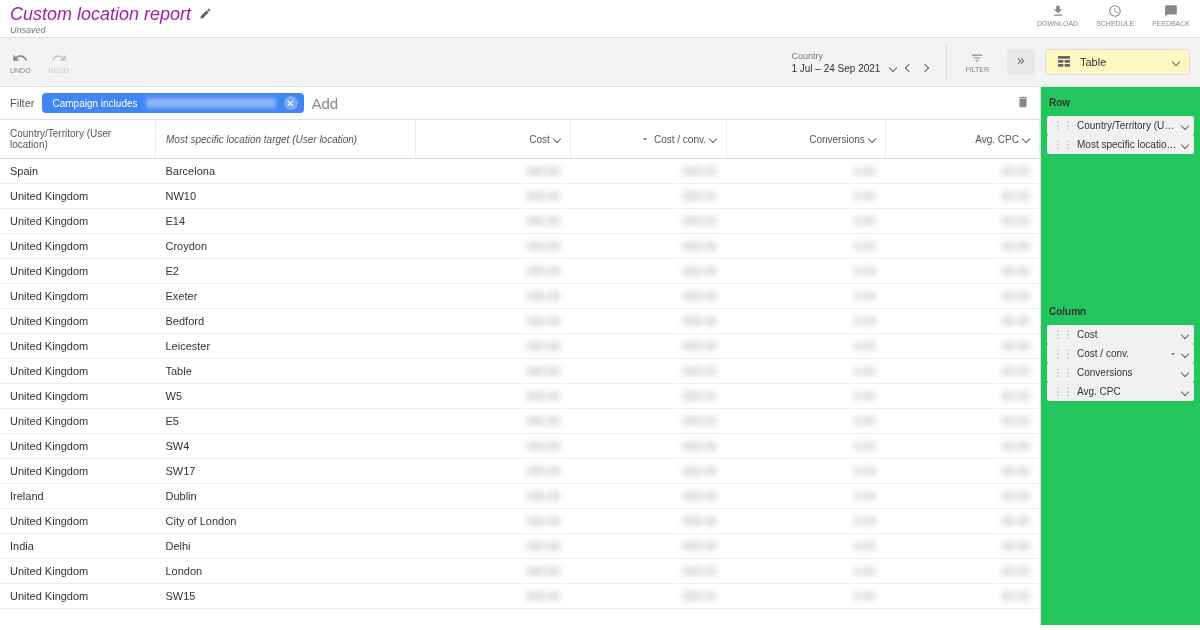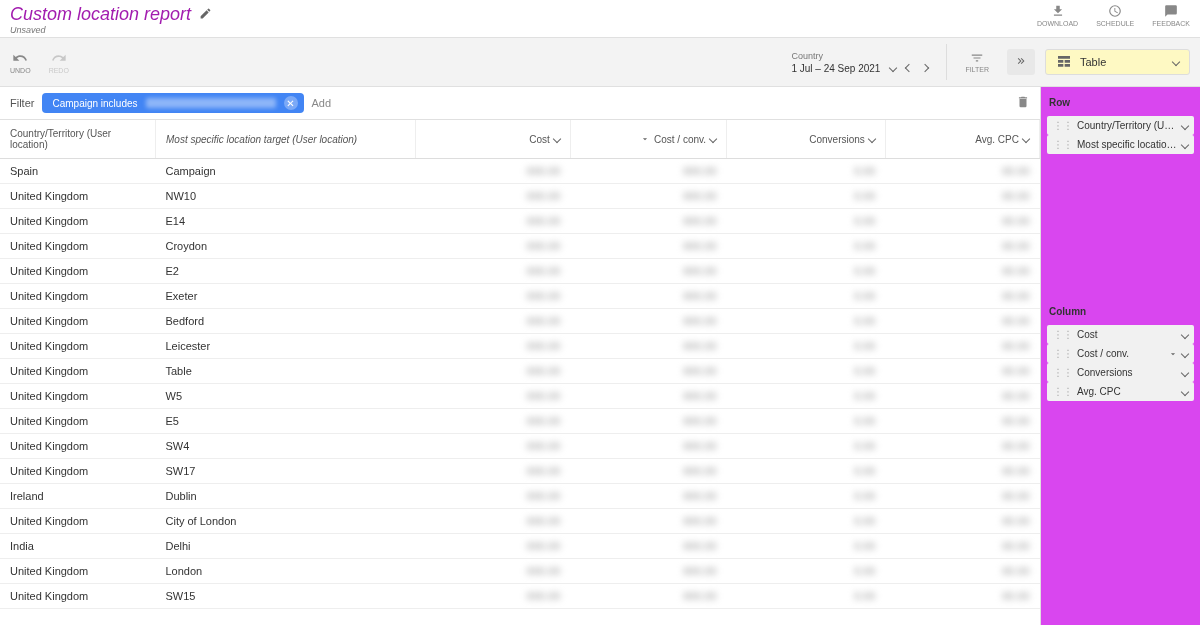--- a/index.html
+++ b/index.html
@@ -37,38 +37,38 @@
 .chart-select svg { width: 16px; height: 16px; fill: #666; }
 .chart-label { flex: 1; font-size: 11px; }
 
 .main { display: flex; height: calc(630px - 92px); }
 .content { flex: 1; display: flex; flex-direction: column; overflow: hidden; }
 .filter-bar { display: flex; align-items: center; gap: 8px; padding: 6px 10px; border-bottom: 1px solid #e0e0e0; }
 .filter-label { font-size: 11px; color: #555; }
 .filter-chip { display: flex; align-items: center; gap: 8px; background: #4285f4; color: #fff; border-radius: 4px; padding: 3px 6px 3px 10px; font-size: 10px; cursor: pointer; }
 .chip-blur { filter: blur(2px); background: rgba(255,255,255,0.4); width: 130px; height: 10px; border-radius: 2px; }
 .chip-close { width: 14px; height: 14px; border-radius: 50%; background: rgba(255,255,255,0.3); display: flex; align-items: center; justify-content: center; font-size: 10px; }
-.add-link { color: #888; font-size: 11px; cursor: pointer; }
+.add-link { color: #888; font-size: 15px; cursor: pointer; }
 .trash { margin-left: auto; cursor: pointer; }
 .trash svg { width: 14px; height: 14px; fill: #888; }
 
 .table-wrap { flex: 1; overflow-y: auto; position: relative; }
 .table-wrap::-webkit-scrollbar { width: 8px; }
 .table-wrap::-webkit-scrollbar-thumb { background: #ccc; border-radius: 4px; }
 table { width: 100%; border-collapse: collapse; }
 th { text-align: left; font-weight: normal; font-size: 10px; color: #555; padding: 8px 10px; border-bottom: 1px solid #ddd; border-right: 1px solid #eee; background: #fff; position: sticky; top: 0; }
 th.num { text-align: right; }
 th .th-inner { display: flex; align-items: center; justify-content: flex-end; gap: 4px; }
 th.left .th-inner { justify-content: flex-start; }
 td { padding: 6px 10px; font-size: 11px; border-bottom: 1px solid #eee; }
 td.num { text-align: right; }
 .blur-cell { filter: blur(3px); color: #999; user-select: none; }
 .sort-ind { width: 10px; height: 10px; fill: #666; }
 
-.sidebar { width: 160px; border-left: 1px solid #e0e0e0; padding: 6px; background: #d946ef; display: flex; flex-direction: column; gap: 4px; }
+.sidebar { width: 160px; border-left: 1px solid #e0e0e0; padding: 6px; background: #22c55e; display: flex; flex-direction: column; gap: 4px; }
 .side-section-label { font-size: 10px; font-weight: bold; color: #333; padding: 4px 2px; }
 .side-item { display: flex; align-items: center; gap: 4px; background: #f1f1f1; border-radius: 2px; padding: 4px 6px; font-size: 10px; cursor: pointer; }
 .drag-handle { color: #aaa; font-size: 10px; cursor: grab; }
 .side-item-label { flex: 1; white-space: nowrap; overflow: hidden; text-overflow: ellipsis; }
 .side-spacer { flex: 0 0 140px; }
 
 .col-country { width: 165px; }
 .col-location { width: 290px; font-style: italic; }
 .col-num { width: 170px; }
 </style>
@@ -210,21 +210,21 @@
                 <div class="th-inner">
                   <span>Avg. CPC</span>
                   <span class="arrow-btn arrow-down"></span>
                 </div>
               </th>
           </tr>
         </thead>
         <tbody id="table-body">
             <tr>
               <td>Spain</td>
-              <td>Campaign</td>
+              <td>Barcelona</td>
               <td class="num blur-cell">000.00</td>
               <td class="num blur-cell">000.00</td>
               <td class="num blur-cell">0.00</td>
               <td class="num blur-cell">00.00</td>
             </tr>
             <tr>
               <td>United Kingdom</td>
               <td>NW10</td>
               <td class="num blur-cell">000.00</td>
               <td class="num blur-cell">000.00</td>

